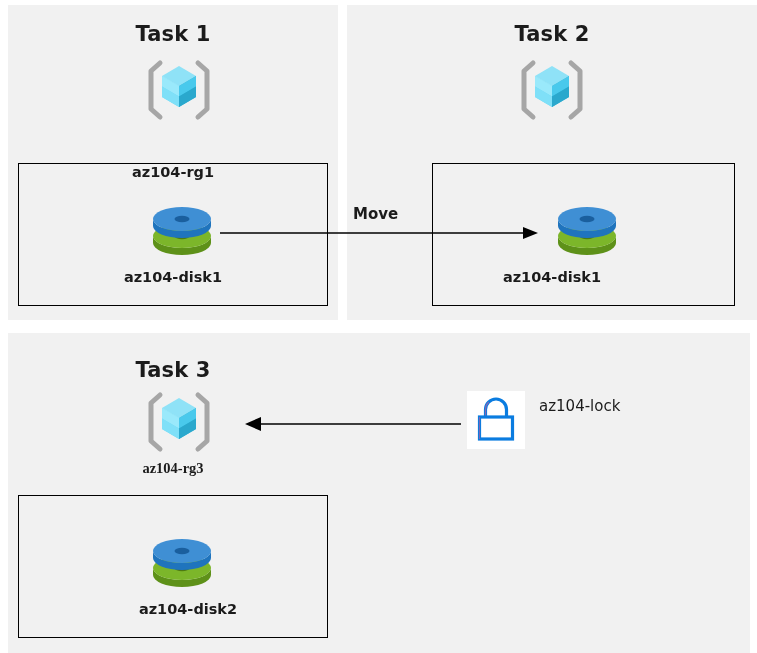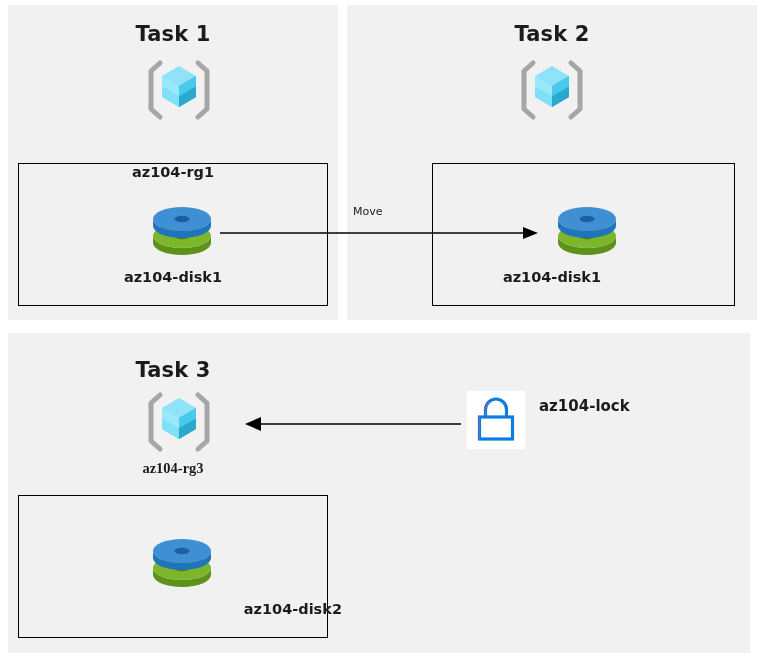--- a/index.html
+++ b/index.html
@@ -54,29 +54,29 @@
 
   .rg-icon { position: absolute; }
   .disk-icon { position: absolute; }
   .lock-icon-wrap {
     position: absolute;
     background: #ffffff;
   }
   .arrow-svg { position: absolute; }
   .move-label {
     position: absolute;
-    font-size: 11px;
-    font-weight: normal;
-    color: #1b1b1b;
-    white-space: nowrap;
-  }
-  .lock-text {
-    position: absolute;
     font-size: 15px;
     font-weight: bold;
+    color: #1b1b1b;
+    white-space: nowrap;
+  }
+  .lock-text {
+    position: absolute;
+    font-size: 15px;
+    font-weight: normal;
     color: #1b1b1b;
     line-height: 21px;
     white-space: nowrap;
   }
   .lock-text div { white-space: nowrap; }
 </style>
 </head>
 <body>
 
 <div id="canvas">
@@ -183,21 +183,21 @@
       <svg width="70" height="60" viewBox="0 0 70 60">
         <path d="M6 37 a29 12 0 0 0 58 0 l0 7 a29 12 0 0 1 -58 0 z" fill="#5e9119"></path>
         <ellipse cx="35" cy="37" rx="29" ry="12" fill="#7cb62a"></ellipse>
         <ellipse cx="35" cy="37" rx="7.5" ry="3.2" fill="#4d7a12"></ellipse>
         <path d="M6 20 a29 12 0 0 0 58 0 l0 7 a29 12 0 0 1 -58 0 z" fill="#1f74bd"></path>
         <ellipse cx="35" cy="20" rx="29" ry="12" fill="#3f8fd4"></ellipse>
         <ellipse cx="35" cy="20" rx="7.5" ry="3.2" fill="#1a5f9e"></ellipse>
       </svg>
     </span>
 
-    <div class="res-label" style="left:4px; top:268px; width:330px;text-align:right;">az104-disk2</div>
+    <div class="res-label" style="left:15px; top:268px; width:330px;">az104-disk2</div>
 
     <svg class="arrow-svg" style="left:235px; top:78px; width:220px; height:26px;" width="220" height="26" viewBox="0 0 220 26">
       <line x1="218" y1="13" x2="14" y2="13" stroke="#000000" stroke-width="1.6"></line>
       <polygon points="2,13 18,6 18,20" fill="#000000"></polygon>
     </svg>
 
     <div class="lock-icon-wrap" style="left:459px; top:58px; width:58px; height:58px;">
       <svg width="58" height="58" viewBox="0 0 58 58">
         <path d="M18.5 26 L18.5 18.5 a10.5 10.5 0 0 1 21 0 L39.5 26" fill="none" stroke="#0a7ce0" stroke-width="3.2"></path>
         <path d="M18.5 26 L18.5 18.5 a10.5 10.5 0 0 1 3.2 -7.5" fill="none" stroke="#e8568f" stroke-width="1.2" opacity="0.55"></path>

